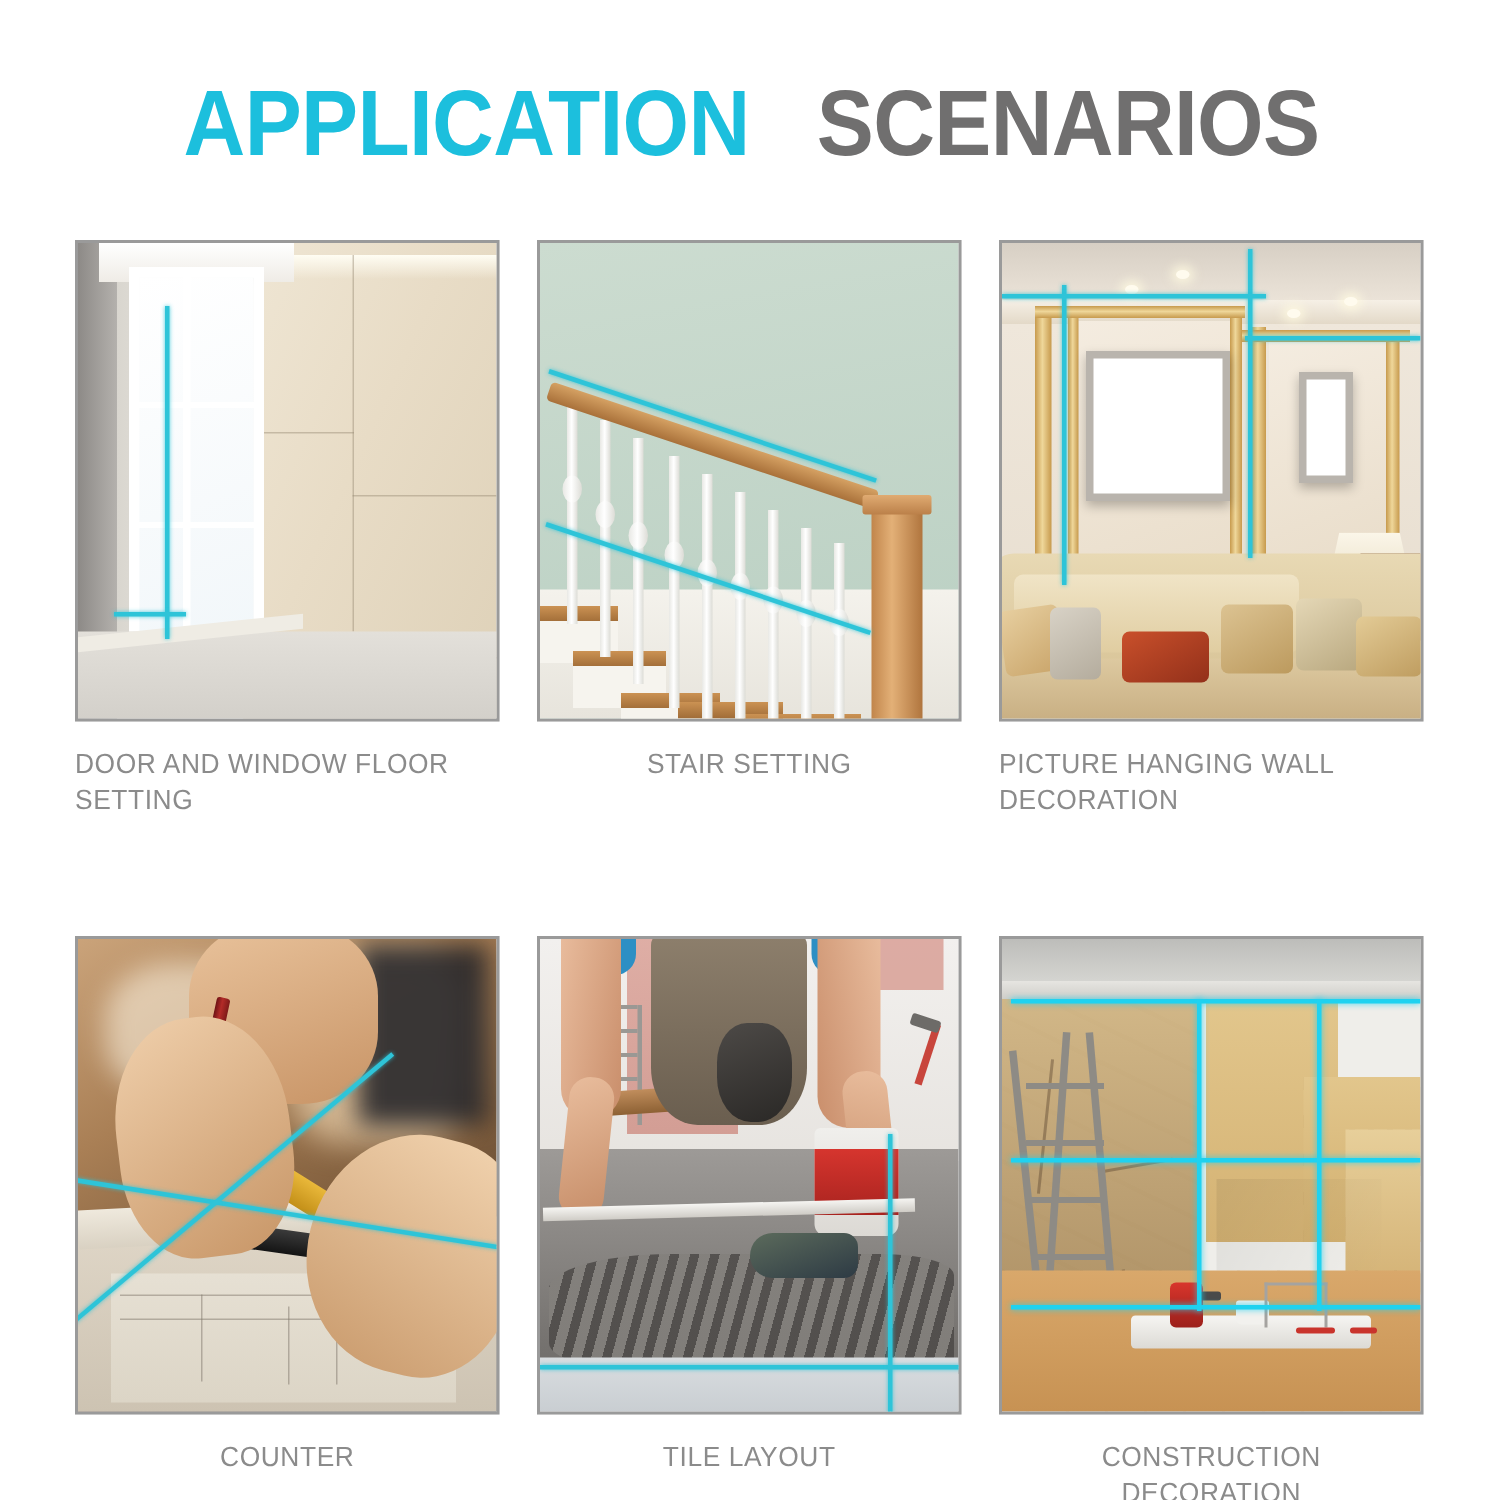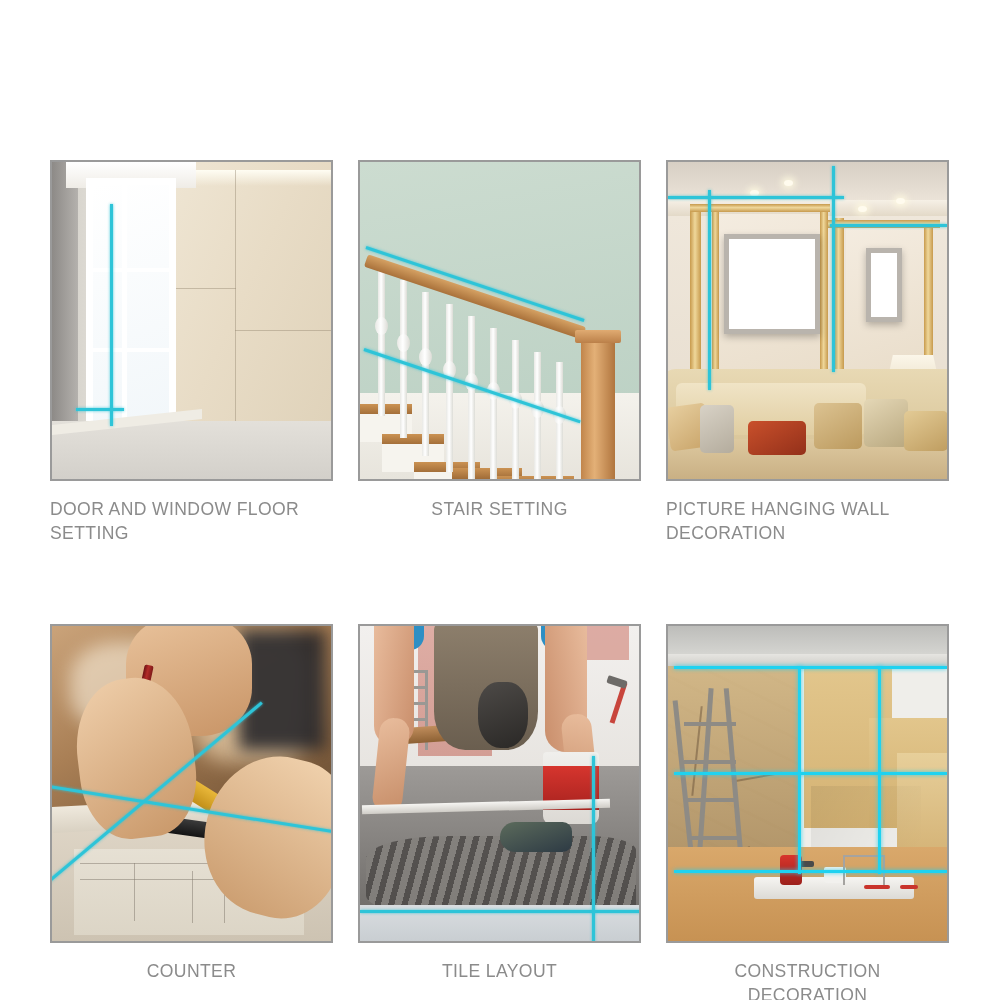--- a/index.html
+++ b/index.html
@@ -206,20 +206,23 @@
   .s6-bucket { position:absolute; left:156px; bottom:58px; width:22px; height:16px; background:#f2f1ee; border-radius:2px 2px 4px 4px; }
   .s6-cart { position:absolute; right:62px; bottom:56px; width:42px; height:30px; border:2px solid #a5a3a0; border-bottom:none; background:transparent; }
   .s6-shadow { position:absolute; right:26px; top:160px; width:110px; bottom:94px; background:linear-gradient(120deg, rgba(0,0,0,.07), rgba(0,0,0,0)); }
   .s6-tool { position:absolute; bottom:52px; height:4px; background:#c9342c; border-radius:2px; }
 </style>
 </head>
 <body>
 
 <div id="page">
 
+  <div class="title-bar">
+    <span class="title-word title-accent">APPLICATION</span><span class="title-word title-muted">SCENARIOS</span>
+  </div>
 
   <div class="grid">
 
     <div class="cell">
       <div class="photo">
         <div class="scene">
           <div class="s1-wallR"></div>
           <div class="s1-glow"></div>
           <div class="s1-panel-line" style="left:183px; top:8px; width:1px; bottom:58px;"></div>
           <div class="s1-panel-line" style="left:120px; top:126px; width:64px; height:1px;"></div>

